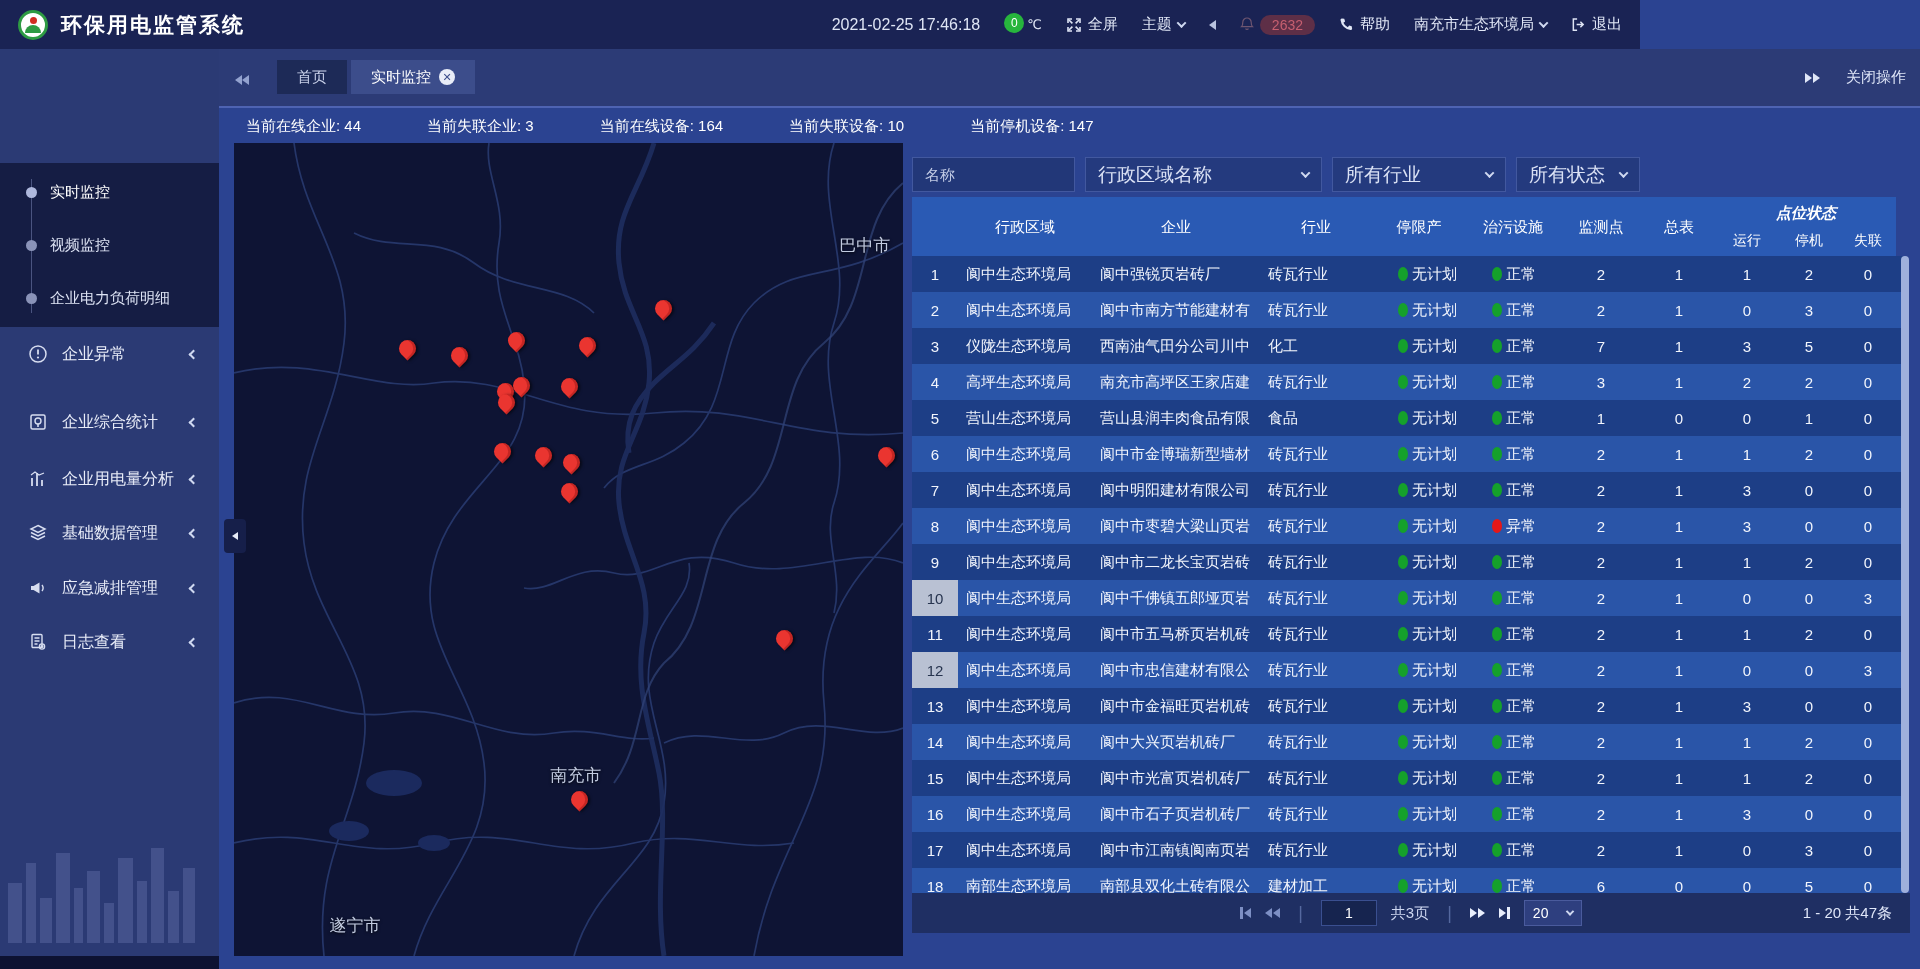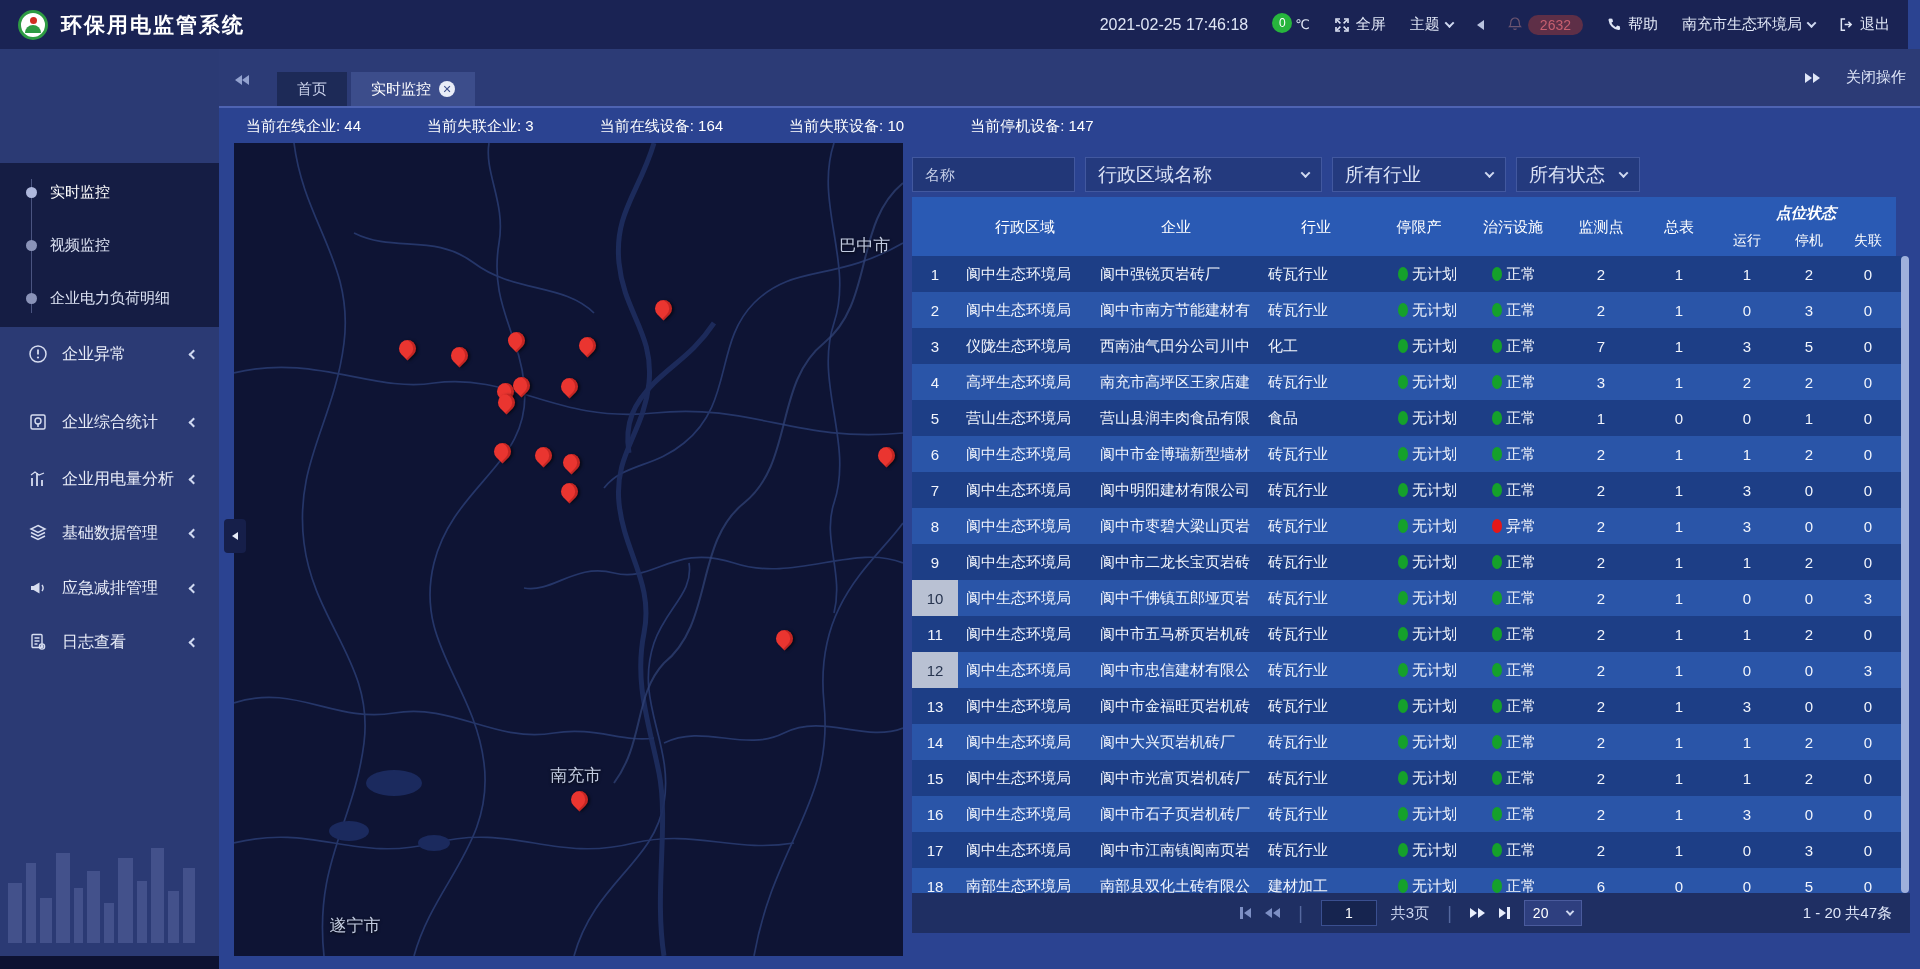--- a/index.html
+++ b/index.html
@@ -1,20 +1,20 @@
 <!DOCTYPE html>
 <html><head>
 <meta charset="utf-8">
 <style>
   html,body{margin:0;padding:0;width:1920px;height:969px;overflow:hidden;
     background:#2b4391;font-family:"Liberation Sans","DejaVu Sans",sans-serif;}
   *{box-sizing:border-box;}
 
   
-  #header{position:absolute;left:0;top:0;width:1908px;height:49px;background:#1a2354;
+  #header{position:absolute;left:0;top:0;width:1640px;height:49px;background:#1a2354;
     display:flex;align-items:center;padding:0 18px;color:#fff;z-index:30;}
   #logo{width:30px;height:30px;border-radius:50%;background:#fff;border:3px solid #2e9b43;
     position:relative;flex:0 0 auto;}
   #logo::before{content:"";position:absolute;left:9px;top:4px;width:7px;height:7px;border-radius:50%;background:#d22c22;}
   #logo::after{content:"";position:absolute;left:4px;top:12px;width:16px;height:8px;border-radius:50% 50% 0 0/100% 100% 0 0;background:#2e9b43;}
   #app-title{font-size:21px;font-weight:bold;margin-left:13px;letter-spacing:2px;}
   #hdr-right{margin-left:auto;display:flex;align-items:center;gap:24px;font-size:15px;color:#e2e8f7;}
   #datetime{font-size:16px;color:#dfe5f5;}
   .temp-wrap{display:flex;align-items:flex-start;gap:3px;}
   #temp-circle{width:20px;height:20px;border-radius:50%;background:#27b53d;color:#fff;font-size:12px;
@@ -43,21 +43,21 @@
   .sitem::before{content:"";position:absolute;left:26px;width:11px;height:11px;border-radius:50%;background:#8a93b8;}
   .sitem.active{color:#ffffff;}
   .sitem.active::before{background:#aeb8dd;}
   #skyline{position:absolute;left:0;bottom:13px;width:219px;height:100px;opacity:.5;}
   #side-bottom-strip{position:absolute;left:0;top:956px;width:219px;height:13px;background:#0d1232;z-index:21;}
 
   
   #tabbar{position:absolute;left:219px;top:49px;width:1701px;height:59px;background:#2c3b76;
     border-bottom:2px solid #4e63b2;z-index:10;color:#dfe6f8;}
   #tab-left{position:absolute;left:16px;top:22px;color:#93a2cf;cursor:pointer;letter-spacing:-4px;}
-  .tab{position:absolute;bottom:0;height:34px;display:flex;align-items:center;gap:8px;
+  .tab{position:absolute;bottom:12px;height:34px;display:flex;align-items:center;gap:8px;
     padding:0 20px;font-size:15px;cursor:pointer;}
   #tab-home{left:58px;background:#1d2a57;color:#c9d1ea;}
   #tab-active{left:132px;background:#3c4d8b;color:#fff;}
   .tab-close{width:16px;height:16px;border-radius:50%;background:#e9edf8;color:#3c4d8b;font-size:11px;
     display:flex;align-items:center;justify-content:center;font-weight:bold;cursor:pointer;}
   #tab-right{position:absolute;right:14px;top:0;height:100%;display:flex;align-items:center;gap:26px;font-size:15px;}
 
   
   #statsbar{position:absolute;left:219px;top:110px;width:1701px;height:33px;display:flex;align-items:center;
     gap:66px;padding-left:27px;color:#fff;font-size:15px;background:#2b4391;}

